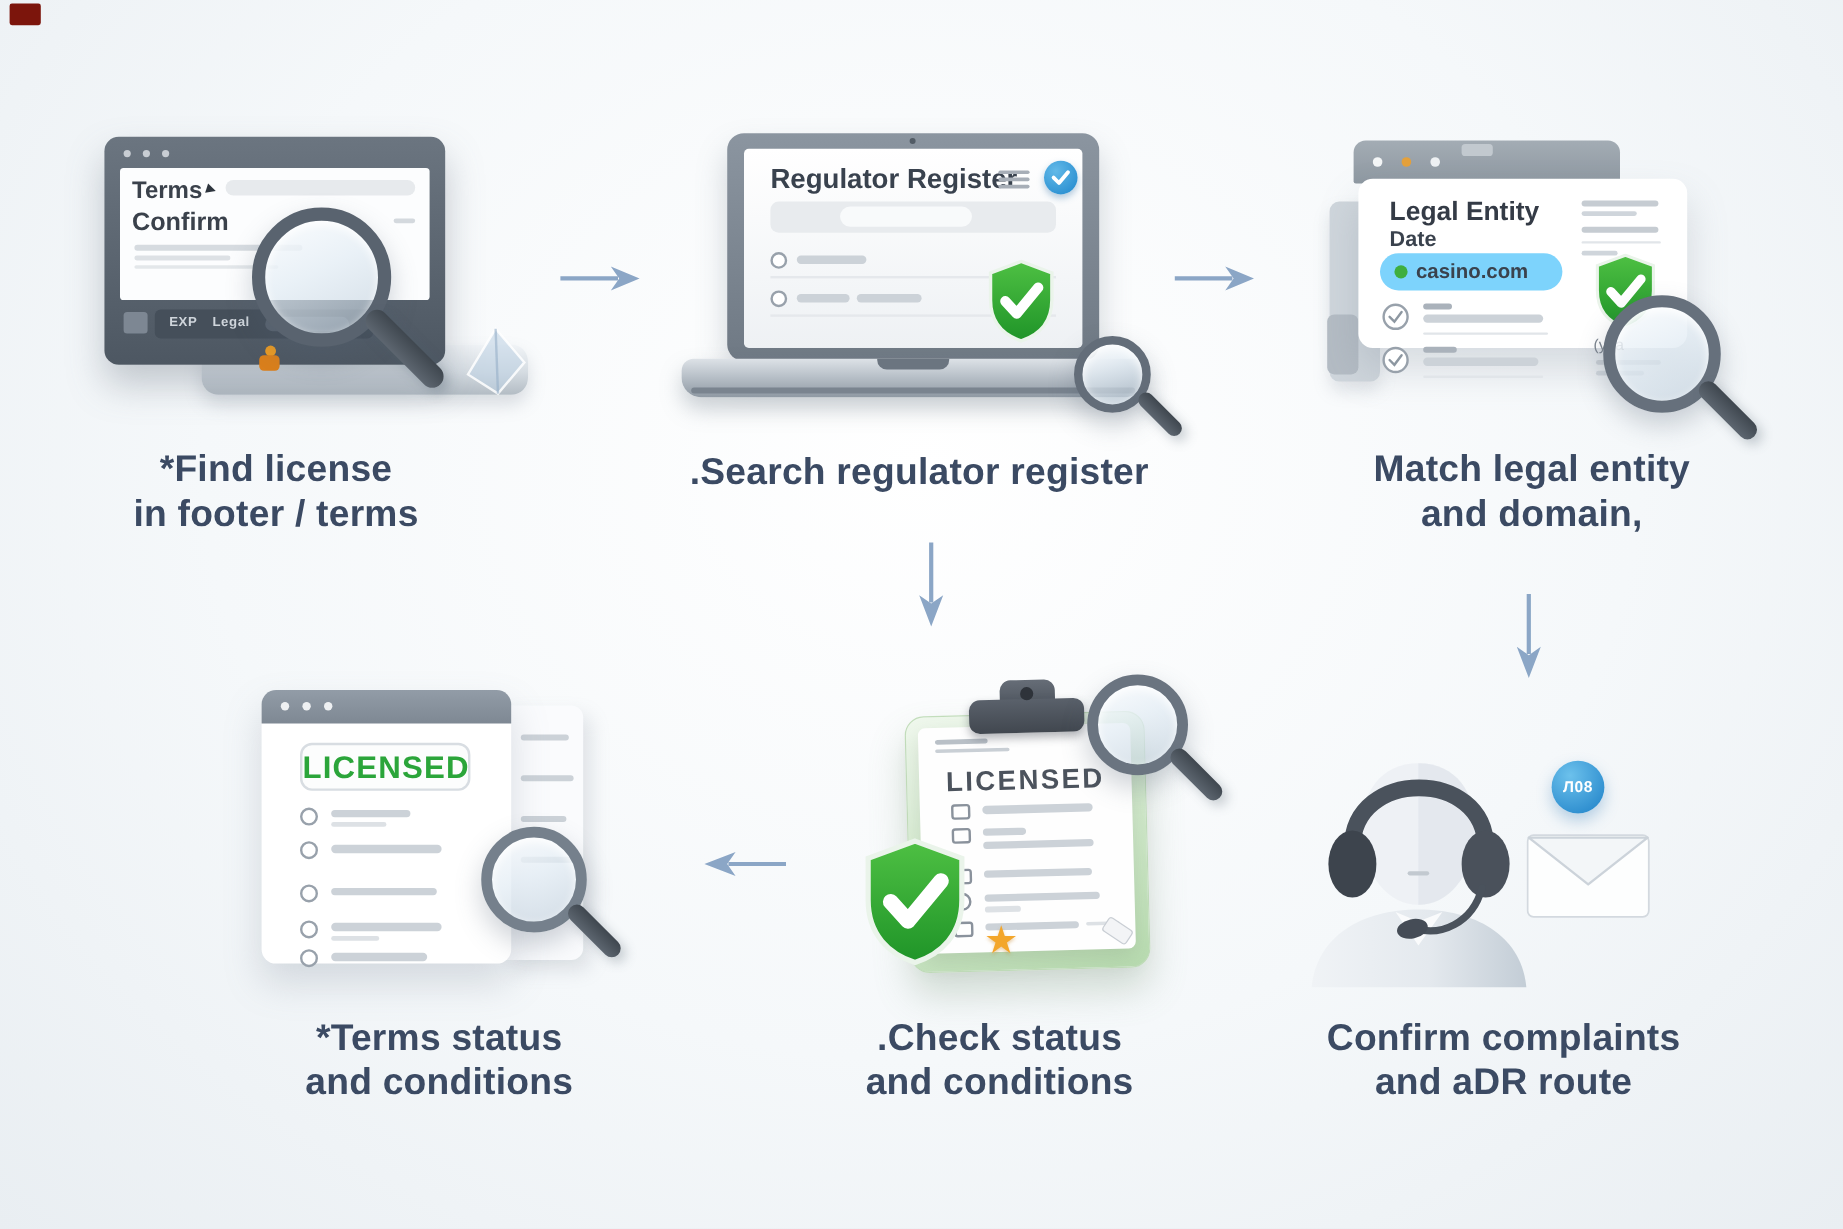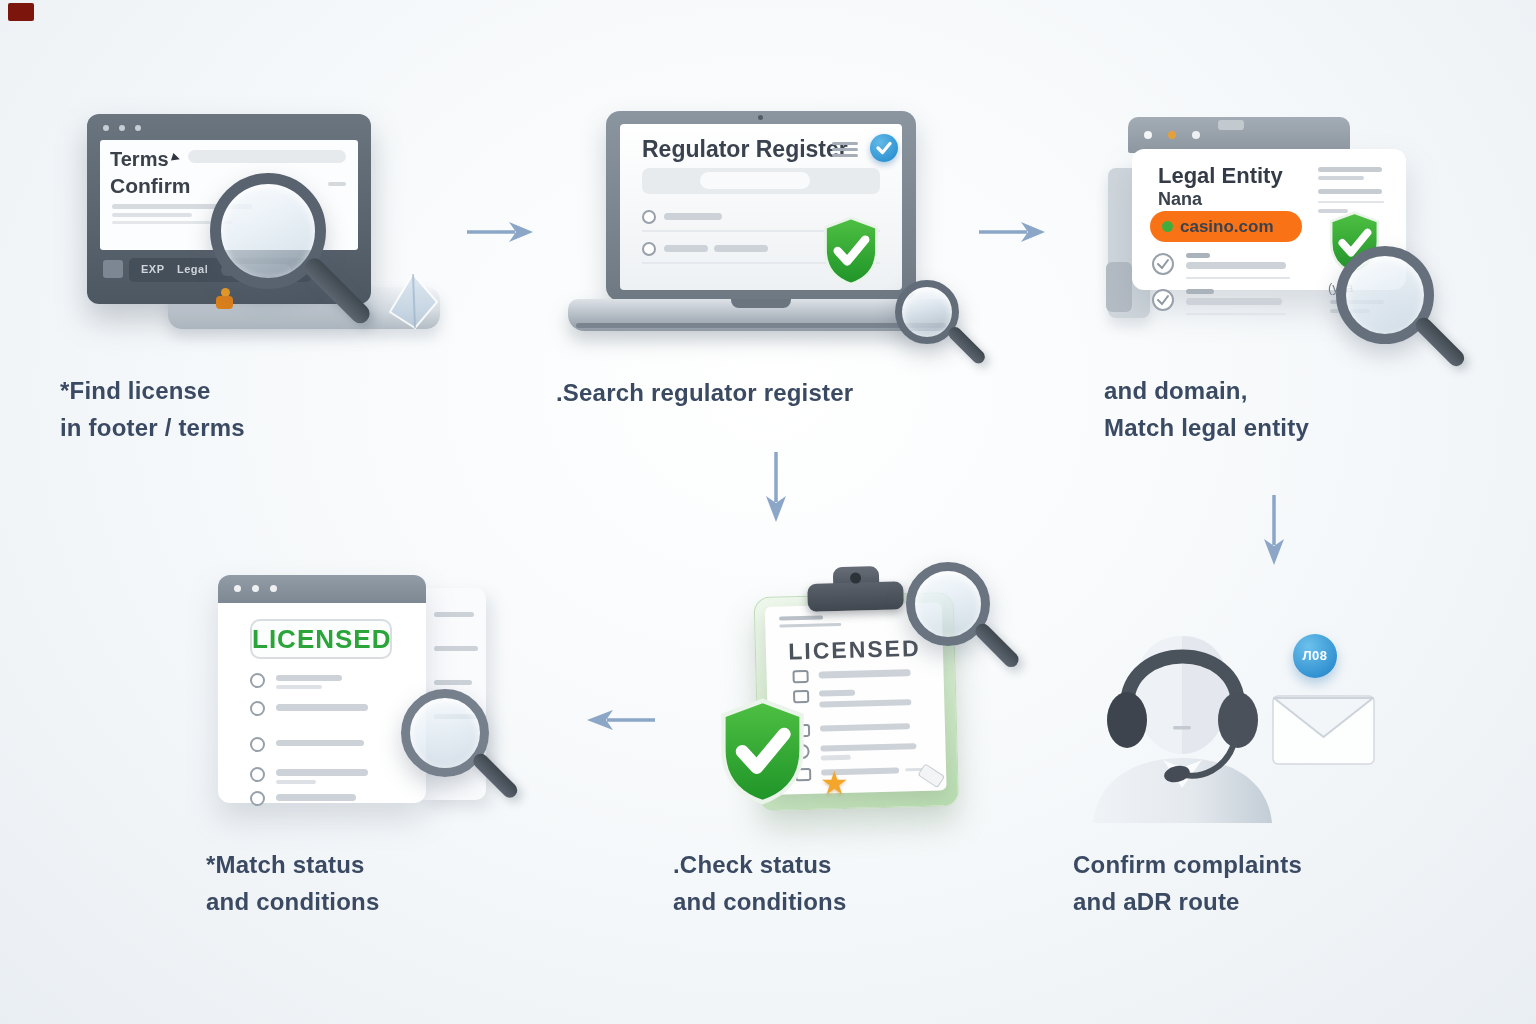--- a/index.html
+++ b/index.html
@@ -5,21 +5,21 @@
   html,body{margin:0;padding:0;background:#e9edf1;}
   #canvas{
     position:relative;width:1536px;height:1024px;overflow:hidden;
     font-family:"Liberation Sans",sans-serif;
     background:radial-gradient(ellipse at 50% 38%, #ffffff 0%, #f5f8fa 55%, #e9eef2 100%);
   }
   
   .abs{position:absolute;}
   .bar{position:absolute;background:#ccd2d8;border-radius:4px;}
   .circ{position:absolute;border:2px solid #98a1ab;border-radius:50%;background:#fff;box-sizing:border-box;}
-  .caption{position:absolute;text-align:left;font-weight:700;font-size:24px;line-height:37px;
+  .caption{position:absolute;text-align:center;font-weight:700;font-size:31px;line-height:37px;
            color:#3b4a63;letter-spacing:.2px;}
   .caption span{display:block;}
   
   .mag{position:absolute;z-index:9;}
   .mag .lens{position:absolute;inset:0;border-radius:50%;
     border:var(--ring,10px) solid var(--ringc,#5d6773);box-sizing:border-box;
     background:linear-gradient(155deg, rgba(250,252,254,.95) 0%, rgba(226,236,244,.72) 45%, rgba(184,200,214,.6) 100%);
     box-shadow:0 10px 22px rgba(80,95,110,.28), inset 0 3px 8px rgba(255,255,255,.9);}
   .mag .handle{position:absolute;left:76%;top:76%;width:var(--hw,18px);height:var(--hl,70px);
     background:linear-gradient(90deg,#5d6670,#3f474f);border-radius:10px;
@@ -61,21 +61,21 @@
   .lap-notch{position:absolute;left:163px;top:0;width:60px;height:9px;background:#6b7580;border-radius:0 0 8px 8px;}
   .lap-strip{position:absolute;left:8px;top:24px;width:370px;height:5px;background:#7a848f;border-radius:4px;}
   
   .tabbar3{left:1128px;top:117px;width:222px;height:36px;z-index:2;border-radius:10px 10px 2px 2px;
     background:linear-gradient(#a3acb4,#8e98a1);}
   .dot{position:absolute;border-radius:50%;}
   .card3{left:1132px;top:149px;width:274px;height:141px;background:#fff;border-radius:12px;z-index:3;
     box-shadow:0 18px 32px rgba(120,132,146,.25);}
   .card3 .h1{position:absolute;left:26px;top:14px;font-size:22px;font-weight:700;color:#343b46;}
   .card3 .h2{position:absolute;left:26px;top:40px;font-size:18px;font-weight:700;color:#3a424d;}
-  .pill{position:absolute;left:18px;top:62px;width:152px;height:31px;background:#f97316;border-radius:16px;}
+  .pill{position:absolute;left:18px;top:62px;width:152px;height:31px;background:#7dd3fc;border-radius:16px;}
   .pill .gdot{position:absolute;left:12px;top:10px;width:11px;height:11px;border-radius:50%;background:#3fae3f;}
   .pill .dom{position:absolute;left:30px;top:6px;font-size:17px;font-weight:600;color:#3a424d;}
   .side-note{position:absolute;font-size:13px;color:#7d858f;z-index:5;}
   .sheet3{left:1108px;top:168px;width:42px;height:150px;background:#cfd6dc;border-radius:8px;z-index:1;
     box-shadow:0 8px 14px rgba(120,132,146,.2);}
   .tab3{left:1106px;top:262px;width:26px;height:50px;background:#b4bcc4;border-radius:6px;z-index:1;}
   
   .win4{left:218px;top:575px;width:208px;height:228px;background:#fff;border-radius:12px;z-index:3;
     box-shadow:0 16px 30px rgba(120,132,146,.25);}
   .win4 .top{position:absolute;left:0;top:0;width:100%;height:28px;border-radius:12px 12px 0 0;
@@ -219,21 +219,21 @@
   <div class="abs sheet3"></div>
   <div class="abs tab3"></div>
   <div class="abs tabbar3">
     <div class="dot" style="left:16px;top:14px;width:8px;height:8px;background:#f4f6f7"></div>
     <div class="dot" style="left:40px;top:14px;width:8px;height:8px;background:#e5a13b"></div>
     <div class="dot" style="left:64px;top:14px;width:8px;height:8px;background:#eef1f3"></div>
     <div class="abs" style="left:90px;top:3px;width:26px;height:10px;background:#c2c9cf;border-radius:3px"></div>
   </div>
   <div class="abs card3">
     <div class="h1">Legal Entity</div>
-    <div class="h2">Nana</div>
+    <div class="h2">Date</div>
     <div class="pill">
       <div class="gdot"></div>
       <div class="dom">casino.com</div>
     </div>
     <div class="circ" style="left:20px;top:104px;width:22px;height:22px">
       <svg width="18" height="18">
           <polyline points="4,9 8,13 14,5" fill="none" stroke="#8d97a1" stroke-width="2" stroke-linecap="round"></polyline>
         </svg>
     </div>
     <div class="bar" style="left:54px;top:104px;width:24px;height:5px;background:#aab2bb"></div>
@@ -257,22 +257,22 @@
       <use href="#shield"></use>
     </svg>
   <div class="side-note abs" style="left:1328px;top:280px">(yea</div>
   <div class="bar" style="left:1330px;top:300px;width:54px;height:4px;z-index:5;background:#c6ccd2"></div>
   <div class="bar" style="left:1330px;top:309px;width:40px;height:4px;z-index:5;background:#cfd5db"></div>
   <div class="mag" style="left:1336px;top:246px;width:98px;height:98px;--ring:10px;--ringc:#66707c;--hl:62px;--hw:16px">
       <div class="lens"></div>
       <div class="handle"></div>
     </div>
   <div class="caption" style="left:1104px;top:372px;width:345px">
+    <span>Match legal entity</span>
     <span>and domain,</span>
-    <span>Match legal entity</span>
   </div>
 
   <div class="abs page4">
     <div class="bar" style="left:14px;top:24px;width:40px;height:5px"></div>
     <div class="bar" style="left:14px;top:58px;width:44px;height:5px"></div>
     <div class="bar" style="left:14px;top:92px;width:38px;height:5px"></div>
     <div class="bar" style="left:14px;top:126px;width:44px;height:5px"></div>
   </div>
   <div class="abs win4">
     <div class="top">
@@ -292,21 +292,21 @@
     <div class="bar" style="left:58px;top:194px;width:92px;height:7px"></div>
     <div class="bar" style="left:58px;top:205px;width:40px;height:4px;background:#dde1e5"></div>
     <div class="circ" style="left:32px;top:216px;width:15px;height:15px"></div>
     <div class="bar" style="left:58px;top:219px;width:80px;height:7px"></div>
   </div>
   <div class="mag" style="left:401px;top:689px;width:88px;height:88px;--ring:9px;--ringc:#75808c;--hl:56px;--hw:15px">
       <div class="lens"></div>
       <div class="handle"></div>
     </div>
   <div class="caption" style="left:206px;top:846px;width:320px">
-    <span>*Match status</span>
+    <span>*Terms status</span>
     <span>and conditions</span>
   </div>
 
   <div class="abs clip-group">
     <div class="frame5"></div>
     <div class="paper5">
       <div class="bar" style="left:14px;top:10px;width:44px;height:4px;background:#b9c0c7"></div>
       <div class="bar" style="left:14px;top:18px;width:62px;height:3px;background:#c9cfd5"></div>
       <div class="lic5">LICENSED</div>
       <div class="sqico" style="left:26px;top:64px"></div>

